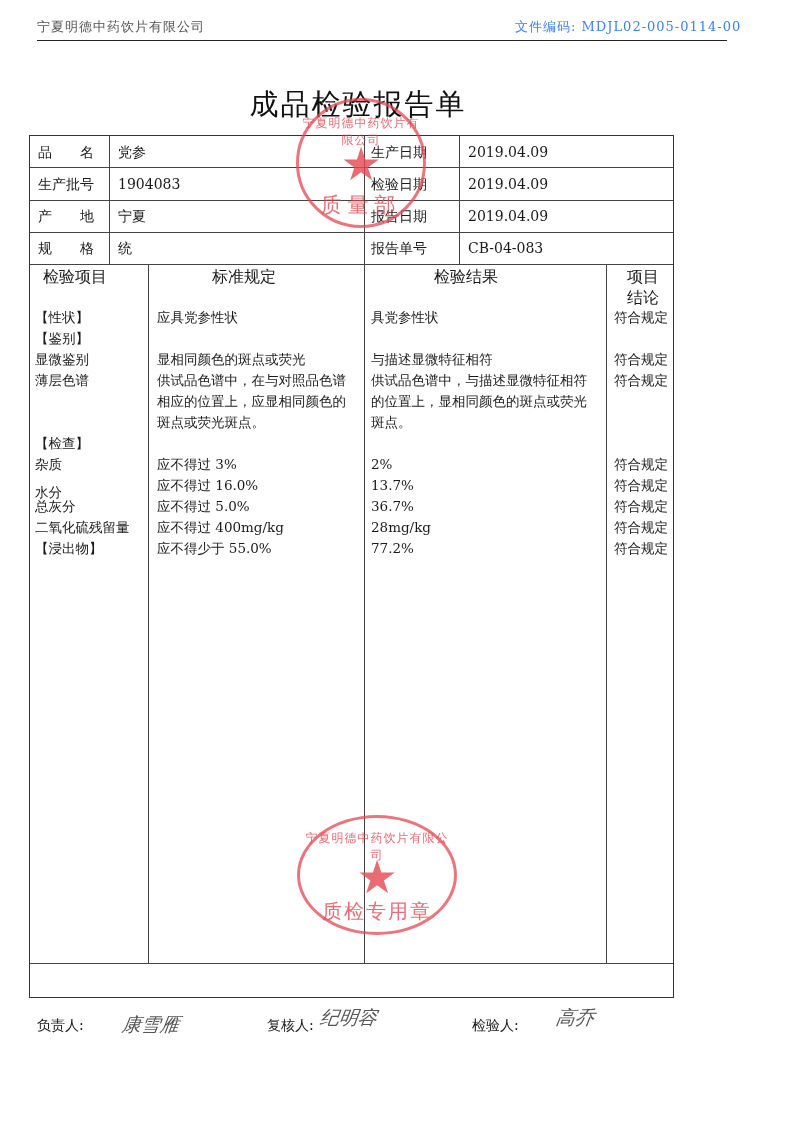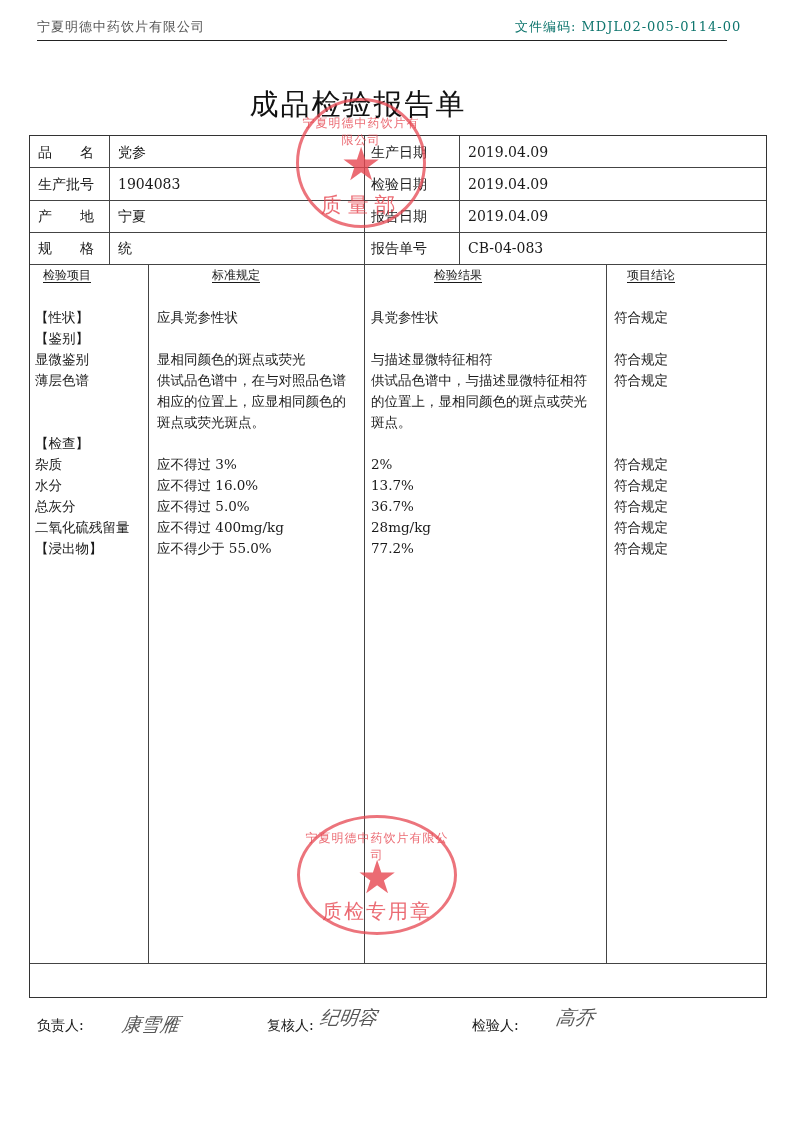--- a/index.html
+++ b/index.html
@@ -1,29 +1,29 @@
 <!DOCTYPE html>
 <html><head>
 <meta charset="utf-8">
 <style>
   html, body { margin: 0; padding: 0; background: #ffffff; }
   body { width: 800px; height: 1131px; position: relative; overflow: hidden;
          font-family: "DejaVu Serif", "Liberation Serif", serif; color: #1a1a1a; }
   .abs { position: absolute; }
   .hdr-left { left: 37px; top: 18px; font-size: 13px; color: #555; letter-spacing: 1px; }
-  .hdr-right { left: 515px; top: 18px; font-size: 13px; color: #0f766e; letter-spacing: 1px; }
+  .hdr-right { left: 515px; top: 18px; font-size: 13px; color: #3b82f6; letter-spacing: 1px; }
   .hdr-line { left: 37px; top: 40px; width: 690px; height: 0; border-top: 1.5px solid #222; }
   .title { left: 0; width: 716px; top: 85px; text-align: center; font-size: 29px; letter-spacing: 2px;
            font-family: "DejaVu Sans", "Liberation Sans", sans-serif; color: #111; padding-left: 0; }
   .title span { display: inline-block; margin-left: 0px; }
-  .tbl { left: 29px; top: 135px; width: 738px; height: 863px; border: 1.3px solid #333; box-sizing: border-box; }
+  .tbl { left: 29px; top: 135px; width: 645px; height: 863px; border: 1.3px solid #333; box-sizing: border-box; }
   .hl { position: absolute; left: 0; right: 0; height: 0; border-top: 1px solid #444; }
   .vl { position: absolute; width: 0; border-left: 1px solid #444; }
   .cell { position: absolute; font-size: 14px; line-height: 20px; white-space: nowrap; }
-  .colhead { position: absolute; font-size: 12px; text-decoration: underline; text-underline-offset: 3px; }
+  .colhead { position: absolute; font-size: 16px; text-underline-offset: 3px; }
   .rowtxt { position: absolute; font-size: 13.5px; line-height: 20.8px; white-space: nowrap; }
   .conclusion { position: absolute; left: 24px; top: 842px; font-size: 14px; }
   .sig-label { position: absolute; font-size: 14px; top: 1017px; }
   .sig { position: absolute; font-family: "DejaVu Sans", sans-serif; font-size: 19px; color: #555;
          font-style: italic; transform: skewX(-8deg); }
   .stamp { position: absolute; border: 3px solid rgba(230,70,80,0.75); border-radius: 50%;
            color: rgba(230,70,80,0.8); box-sizing: border-box; }
   .stamp .ring-text { position: absolute; left: 0; right: 0; text-align: center; font-size: 14px;
            font-family: "DejaVu Sans", sans-serif; letter-spacing: 1px; }
   .stamp .star { position: absolute; left: 50%; transform: translateX(-50%); font-size: 46px; line-height: 46px; }
@@ -105,21 +105,21 @@
     <div class="rowtxt" style="left:127px; top:276px">斑点或荧光斑点。</div>
     <div class="rowtxt" style="left:341px; top:276px">斑点。</div>
 
     <div class="rowtxt" style="left:5px; top:297px">【检查】</div>
 
     <div class="rowtxt" style="left:5px; top:318px">杂质</div>
     <div class="rowtxt" style="left:127px; top:318px">应不得过 3%</div>
     <div class="rowtxt" style="left:341px; top:318px">2%</div>
     <div class="rowtxt" style="left:584px; top:318px">符合规定</div>
 
-    <div class="rowtxt" style="left:5px; top:339px">水分</div>
+    <div class="rowtxt" style="left:5px; top:346px">水分</div>
     <div class="rowtxt" style="left:127px; top:339px">应不得过 16.0%</div>
     <div class="rowtxt" style="left:341px; top:339px">13.7%</div>
     <div class="rowtxt" style="left:584px; top:339px">符合规定</div>
 
     <div class="rowtxt" style="left:5px; top:360px">总灰分</div>
     <div class="rowtxt" style="left:127px; top:360px">应不得过 5.0%</div>
     <div class="rowtxt" style="left:341px; top:360px">36.7%</div>
     <div class="rowtxt" style="left:584px; top:360px">符合规定</div>
 
     <div class="rowtxt" style="left:5px; top:381px">二氧化硫残留量</div>

